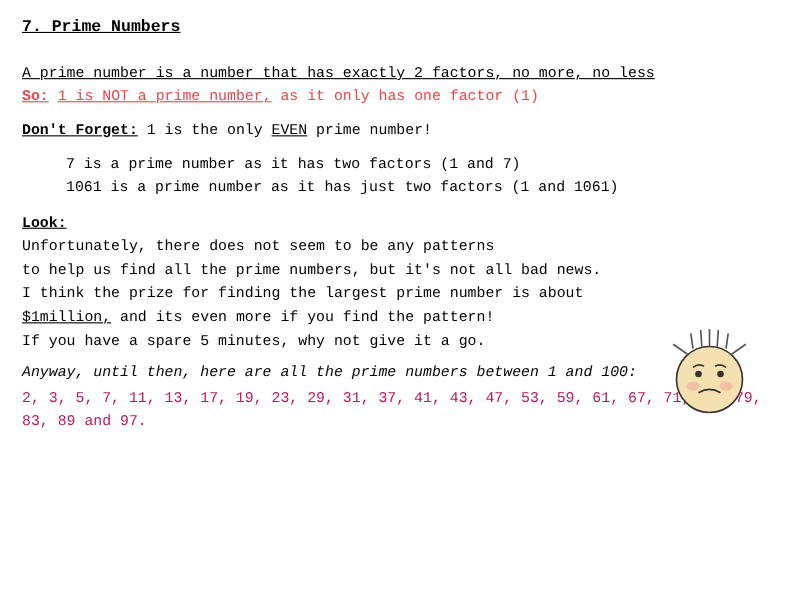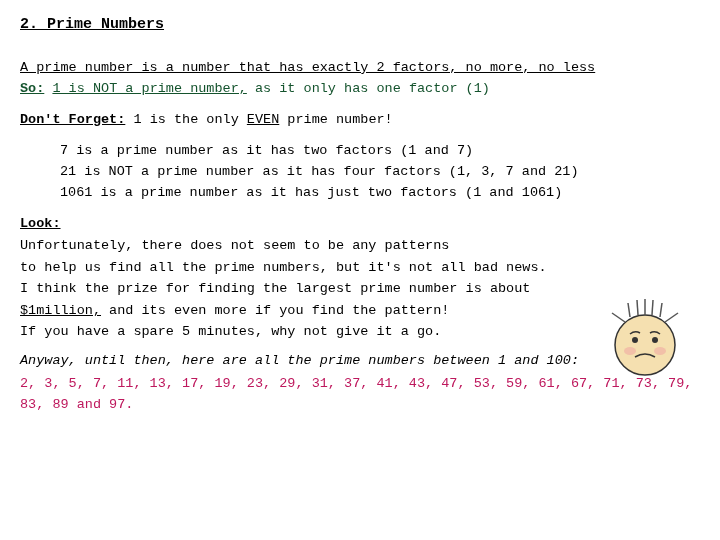--- a/index.html
+++ b/index.html
@@ -26,21 +26,21 @@
       font-size: 15px;
       margin-bottom: 4px;
     }
 
     .section {
       margin-bottom: 10px;
       line-height: 1.55;
     }
 
     .red-text {
-      color: #14532d;
+      color: #ef4444;
     }
 
     .underline {
       text-decoration: underline;
     }
 
     .bold-underline {
       font-weight: bold;
       text-decoration: underline;
     }
@@ -78,39 +78,38 @@
       position: absolute;
       right: 30px;
       top: 295px;
       width: 90px;
       height: 90px;
     }
   </style>
 </head>
 <body>
 
-<div class="title">2. Prime Numbers</div>
+<div class="title">7. Prime Numbers</div>
 
 <div class="section">
   <br>
   <span>
     <span class="underline">A prime number is a number that has exactly 2 factors, no more, no less</span>
   </span>
   <br>
   <span class="red-text"><span class="bold-underline">So:</span> <span class="underline">1 is NOT a prime number,</span><span> as it only has one factor (1)</span></span>
   <br>
 </div>
 
 <div class="dont-forget">
   <span class="bold-underline">Don't Forget:</span><span> 1 is the only </span><span class="underline">EVEN</span><span> prime number!</span>
 </div>
 
 <div class="indent-block">
   <div>7 is a prime number as it has two factors (1 and 7)</div>
-  <div>21 is NOT a prime number as it has four factors (1, 3, 7 and 21)</div>
   <div>1061 is a prime number as it has just two factors (1 and 1061)</div>
 </div>
 
 <div class="look-section" style="margin-top:10px;">
   <span class="bold-underline">Look:</span>
   <br>
   Unfortunately, there does not seem to be any patterns<br>
   to help us find all the prime numbers, but it's not all bad news.<br>
   I think the prize for finding the largest prime number is about<br>
   <span class="underline">$1million,</span> and its even more if you find the pattern!<br>

